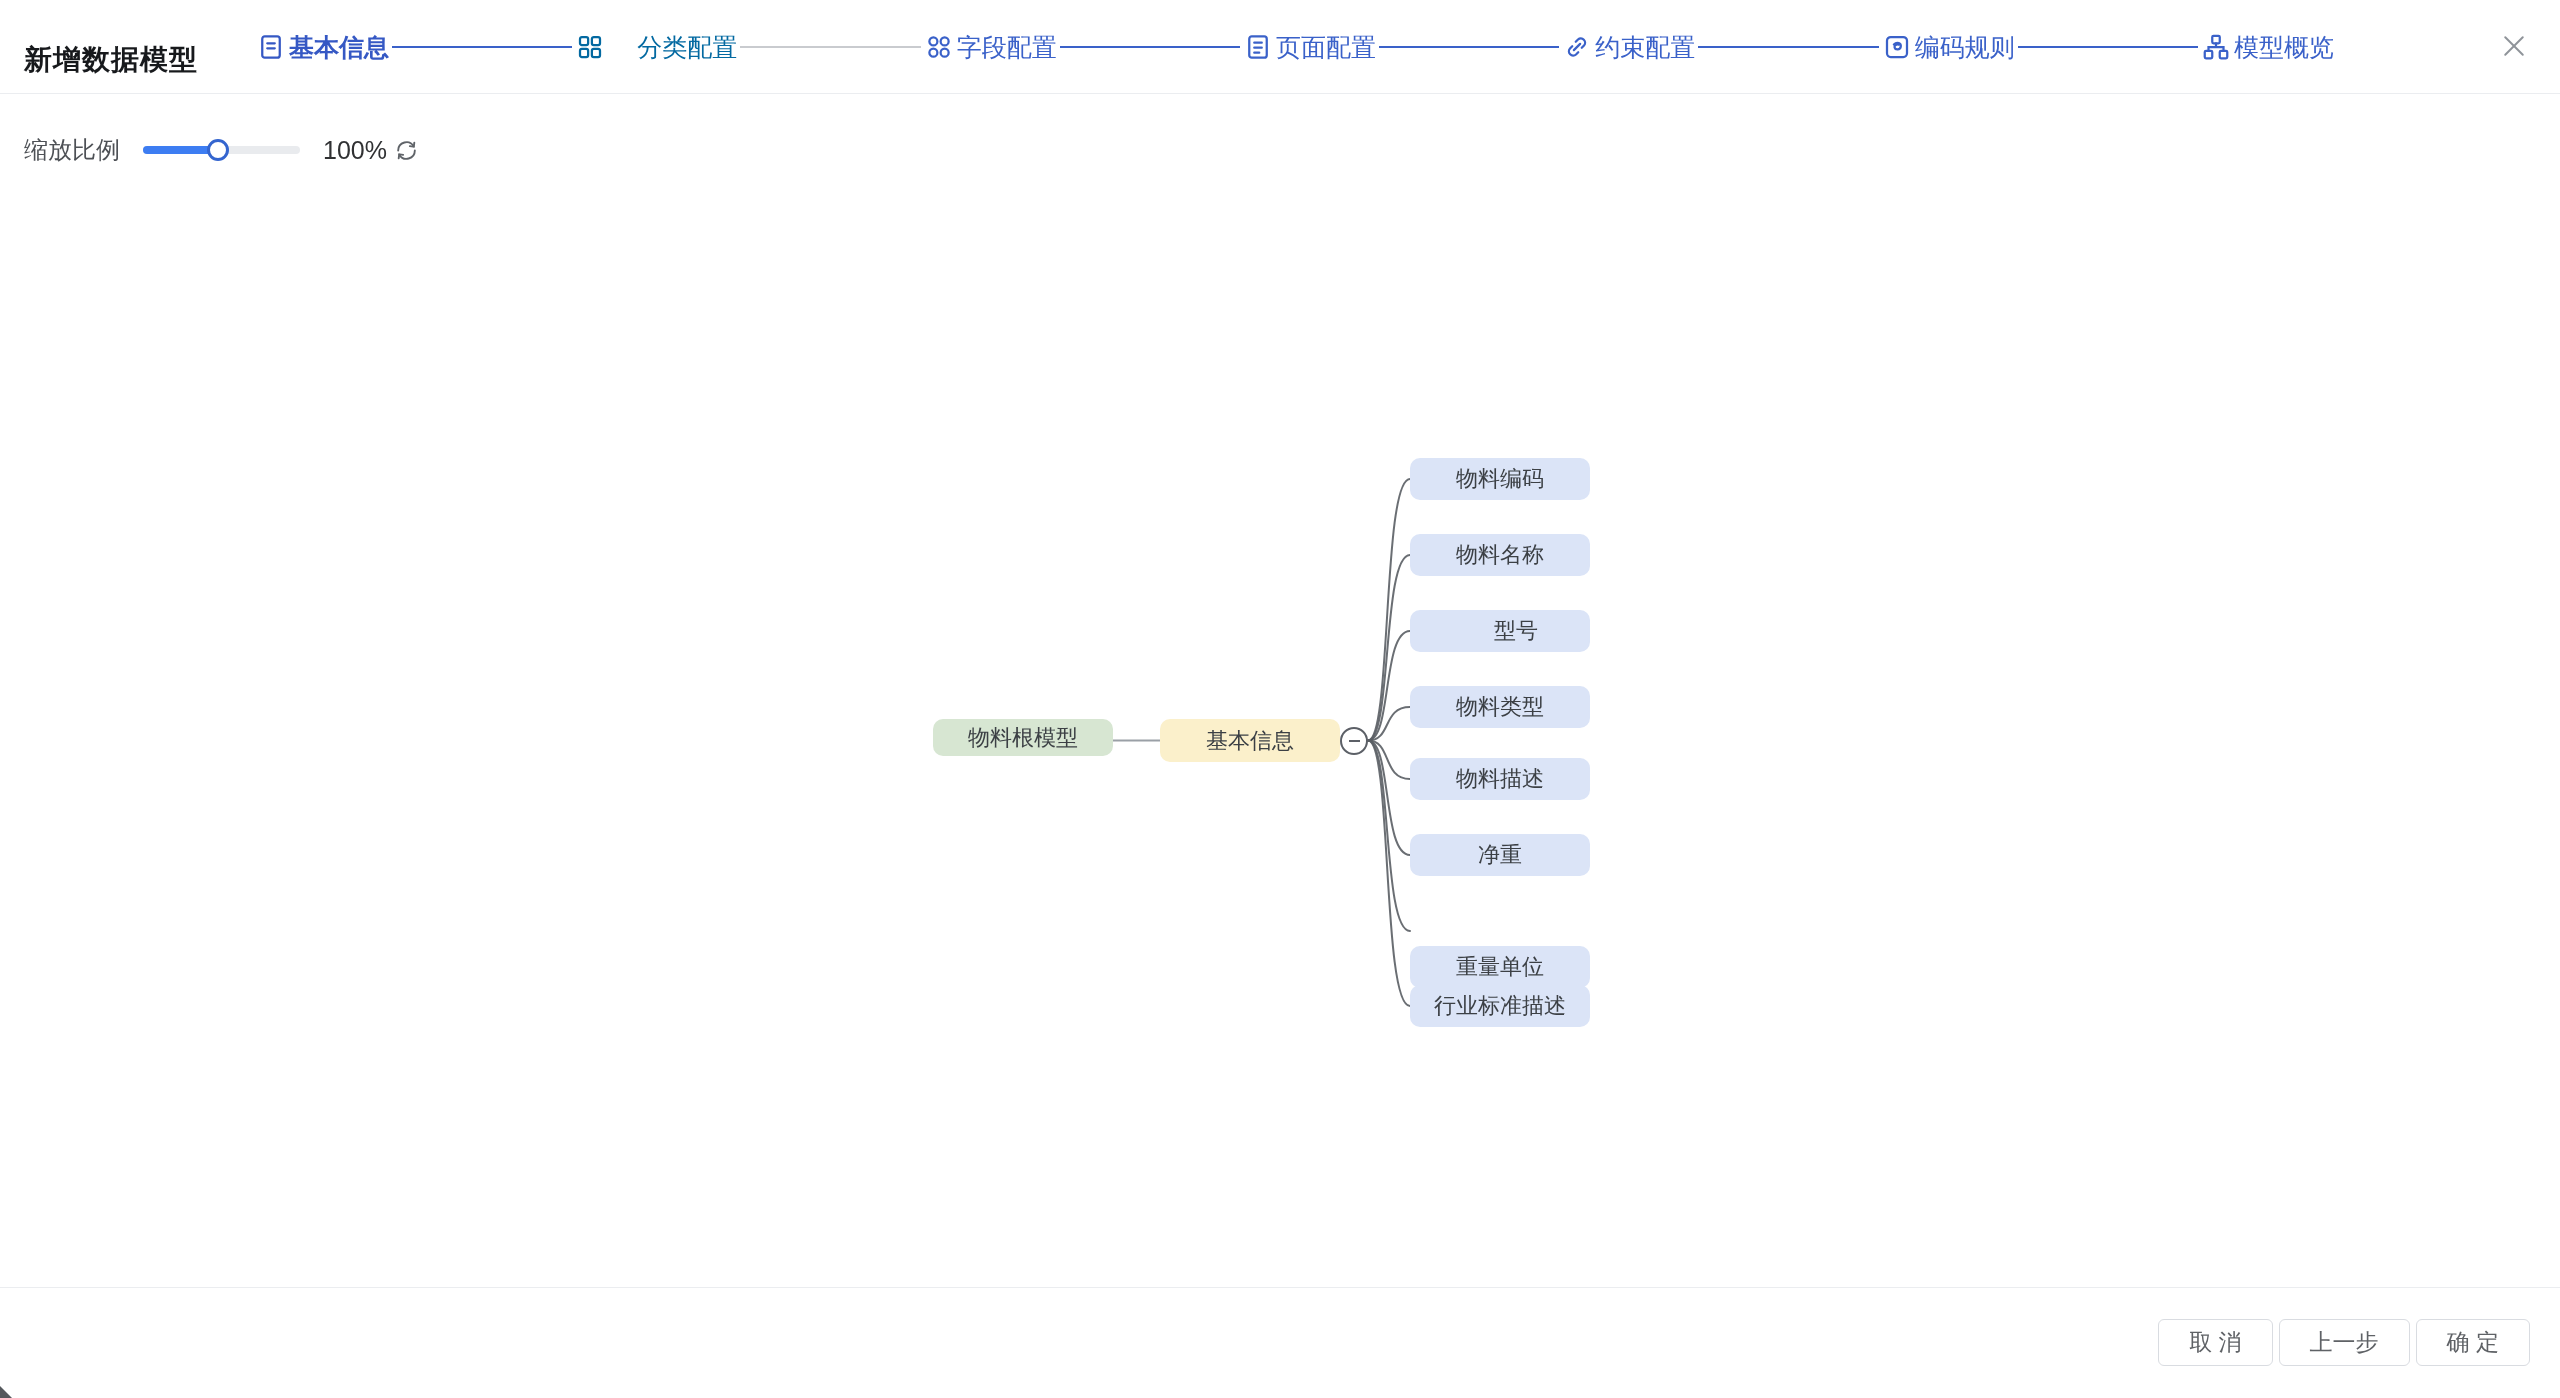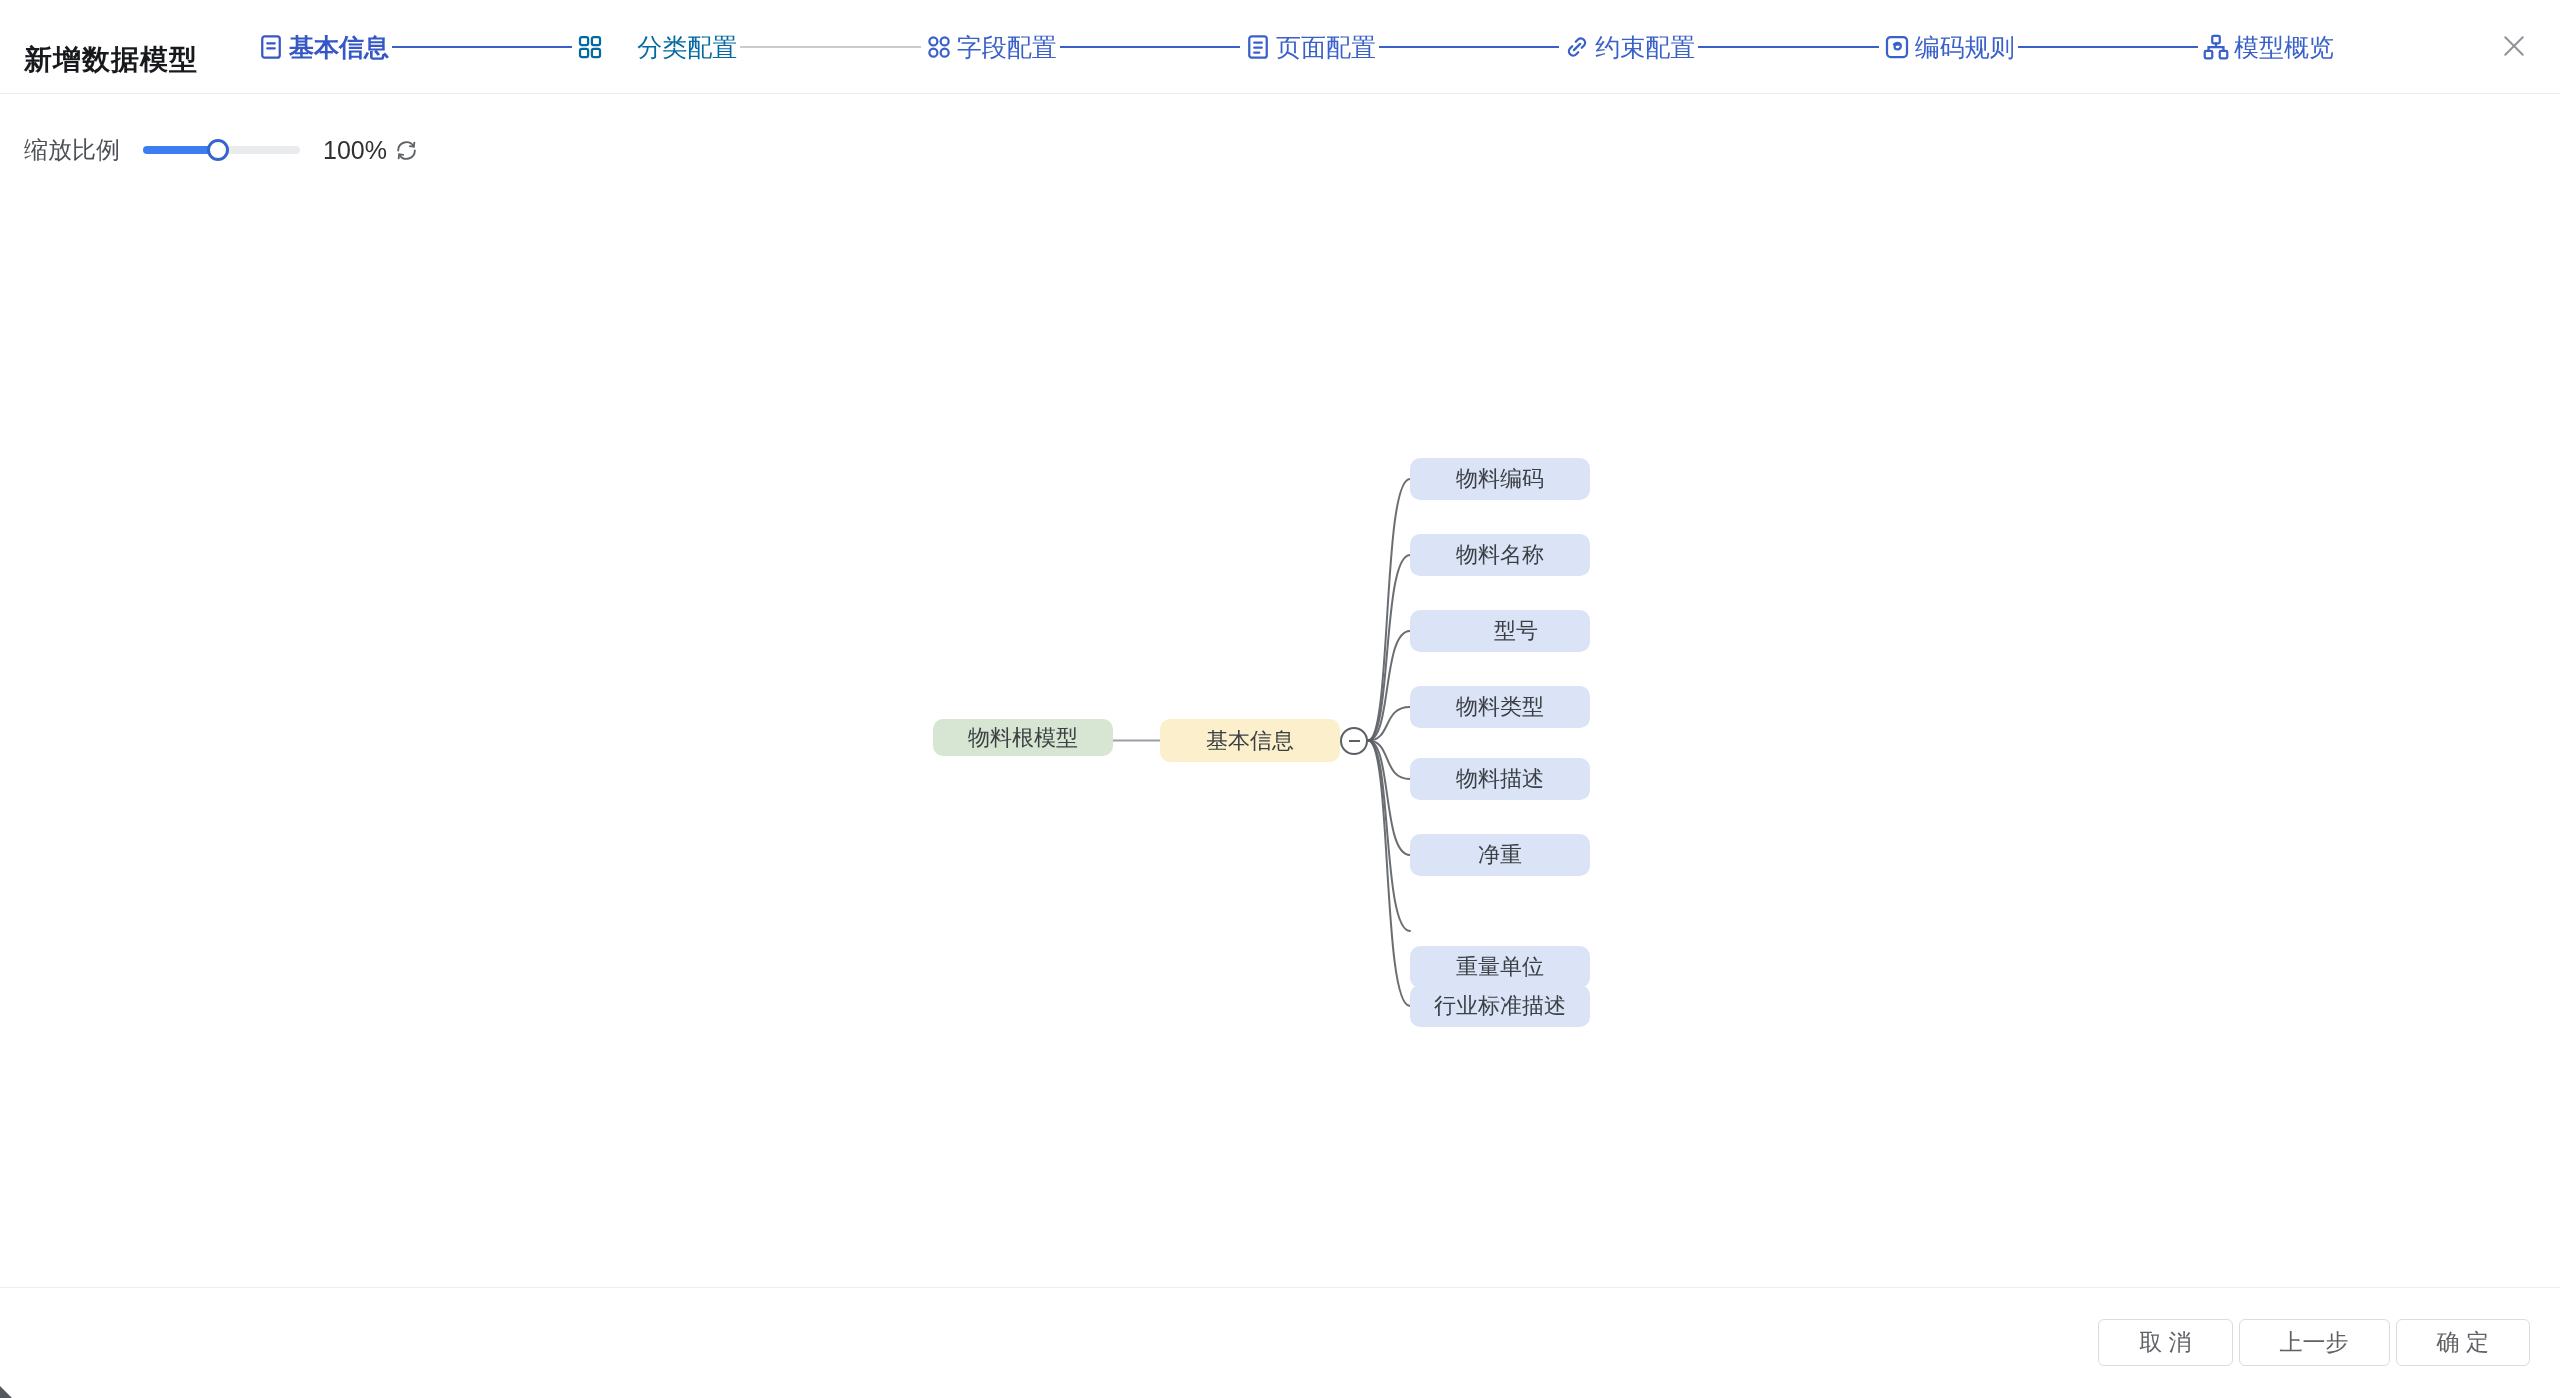--- a/index.html
+++ b/index.html
@@ -52,21 +52,21 @@
   .mm-child  { left:1410px; width:180px; height:42px; background:#dbe4f7; }
   .mm-expander { position:absolute; left:1340px; top:544px; width:28px; height:28px;
     border-radius:50%; background:#fff; border:2px solid #5c6067; cursor:pointer;
     display:flex; align-items:center; justify-content:center; }
   .mm-expander::after { content:""; width:11px; height:2px; background:#5c6067; display:block; }
 
   
   .footer { position:absolute; left:0; bottom:0; width:2560px; height:111px;
     border-top:1px solid #ebedf0; background:#fff; }
   .footer-buttons { position:absolute; right:30px; bottom:32px; display:flex; gap:6px; }
-  .btn { height:47px; padding:0 40px; background:#fff; border:1px solid #d9dce1; border-radius:6px;
+  .btn { height:47px; padding:0 30px; background:#fff; border:1px solid #d9dce1; border-radius:6px;
     font-size:23px; color:#5f6266; display:flex; align-items:center; justify-content:center;
     cursor:pointer; white-space:nowrap; font-family:inherit; }
 
   .cursor-corner { position:absolute; left:0; bottom:0; width:0; height:0;
     border-bottom:12px solid #55585c; border-right:12px solid transparent; }
 </style>
 </head>
 <body>
 
 <div class="page">

